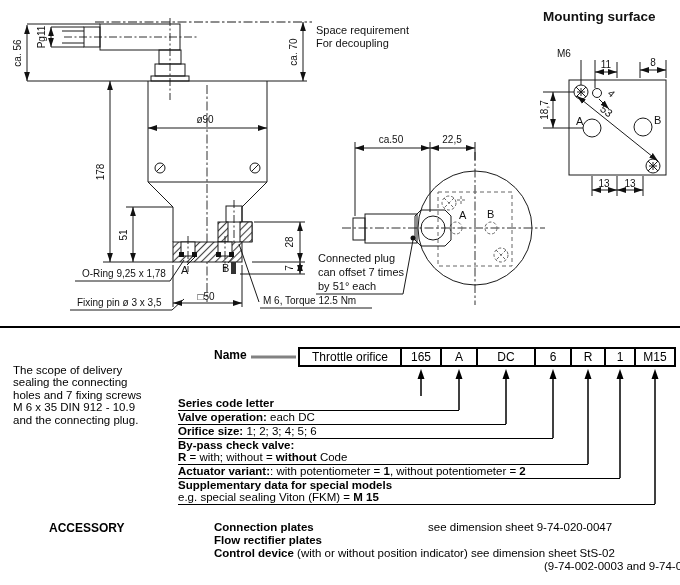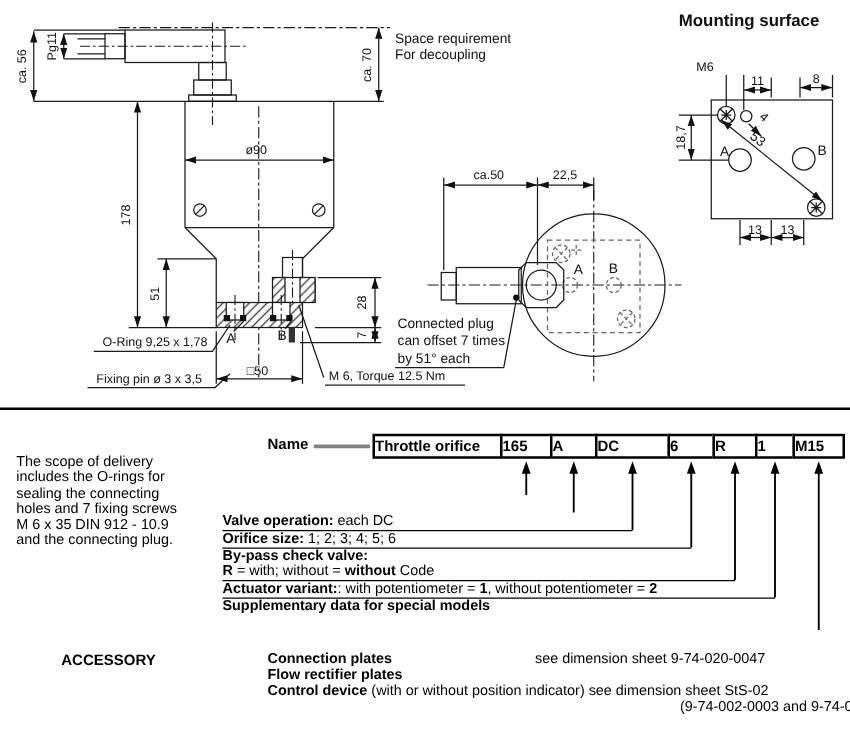--- a/index.html
+++ b/index.html
@@ -8,22 +8,22 @@
   svg text{font-family:"Liberation Sans",sans-serif;fill:#111;stroke:none;}
   .t10{font-size:10px;}
   .t11{font-size:11px;}
   .ttl{font-size:13.5px;font-weight:bold;}
   
   .order-sec{position:absolute;left:0;top:326px;width:680px;height:185px;border-top:2px solid #000;}
   .oi-head{position:absolute;left:13px;top:20px;font-size:12px;font-weight:bold;}
   .oi-desc{position:absolute;left:13px;top:36px;font-size:11.5px;line-height:12.4px;width:160px;}
   .name-label{position:absolute;left:178px;top:20px;font-size:12px;font-weight:bold;padding-left:36px;}
   .code-row{position:absolute;left:298px;top:19px;display:flex;}
-  .cb{height:16px;line-height:16px;border:2px solid #000;margin-left:-2px;font-weight:bold;
-      font-size:12px;text-align:left;background:#fff;box-sizing:content-box;white-space:nowrap;}
+  .cb{height:16px;line-height:16px;border:2px solid #000;margin-left:-2px;font-weight:normal;
+      font-size:12px;text-align:center;background:#fff;box-sizing:content-box;white-space:nowrap;}
   .cb:first-child{margin-left:0;}
   .ol-row{position:absolute;left:178px;height:13px;font-size:11.5px;line-height:12.5px;white-space:nowrap;}
   .ol-row b{font-weight:bold;}
   .u{border-bottom:1.5px solid #000;}
   .leaders{position:absolute;left:0;top:0;pointer-events:none;}
   
   .acc-sec{position:absolute;left:0;top:513px;width:680px;height:72px;margin-left:36px;}
   .acc-head{position:absolute;left:13px;top:8px;font-size:12px;font-weight:bold;}
   .acc-row{position:absolute;left:178px;font-size:11.5px;white-space:nowrap;}
   .acc-row b{font-weight:bold;}
@@ -196,21 +196,20 @@
     <text class="t11" x="576" y="125">A</text>
     <text class="t11" x="654" y="124">B</text>
     <text class="t10" x="604" y="187" text-anchor="middle">13</text>
     <text class="t10" x="630" y="187" text-anchor="middle">13</text>
   </svg>
 
   
   <div class="order-sec">
     <div class="oi-desc">
         <div>The scope of delivery</div>
-        <div>includes the O-rings for</div>
         <div>sealing the connecting</div>
         <div>holes and 7 fixing screws</div>
         <div>M 6 x 35 DIN 912 - 10.9</div>
         <div>and the connecting plug.</div>
       </div>
 
     <div class="name-label">Name</div>
 
     <div class="code-row">
         <div class="cb" style="width:100px">Throttle orifice</div>
@@ -238,26 +237,28 @@
         <polygon points="417.5,51 424.5,51 421,41"></polygon>
         <polygon points="455.5,51 462.5,51 459,41"></polygon>
         <polygon points="502.5,51 509.5,51 506,41"></polygon>
         <polygon points="549.5,51 556.5,51 553,41"></polygon>
         <polygon points="584.5,51 591.5,51 588,41"></polygon>
         <polygon points="616.5,51 623.5,51 620,41"></polygon>
         <polygon points="651.5,51 658.5,51 655,41"></polygon>
       </g>
     </svg>
 
+    <div class="ol-row u" style="top:69px;width:281px"><b>Series code letter</b></div>
     <div class="ol-row u" style="top:83px;width:328px"><b>Valve operation:</b><span> each DC</span></div>
     <div class="ol-row u" style="top:97px;width:375px"><b>Orifice size:</b><span> 1; 2; 3; 4; 5; 6</span></div>
     <div class="ol-row" style="top:111px"><b>By-pass check valve:</b></div>
     <div class="ol-row u" style="top:123px;width:410px"><b>R</b><span> = with; without = </span><b>without</b><span> Code</span></div>
     <div class="ol-row u" style="top:137px;width:442px"><b>Actuator variant:</b><span>: with potentiometer = </span><b>1</b><span>, without potentiometer = </span><b>2</b></div>
     <div class="ol-row" style="top:151px"><b>Supplementary data for special models</b></div>
+    <div class="ol-row u" style="top:163px;width:477px"><span>e.g. special sealing Viton (FKM) = </span><b>M 15</b></div>
   </div>
 
   
   <div class="acc-sec">
     <div class="acc-head">ACCESSORY</div>
     <div class="acc-row" style="top:8px;width:502px"><b>Connection plates</b><span class="acc-ref">see dimension sheet 9-74-020-0047</span></div>
     <div class="acc-row" style="top:21px;width:502px"><b>Flow rectifier plates</b></div>
     <div class="acc-row" style="top:34px"><b>Control device</b><span> (with or without position indicator) see dimension sheet StS-02</span></div>
     <div class="acc-row" style="top:47px;left:508px"><span>(9-74-002-0003 and 9-74-002-0004)</span></div>
   </div>

